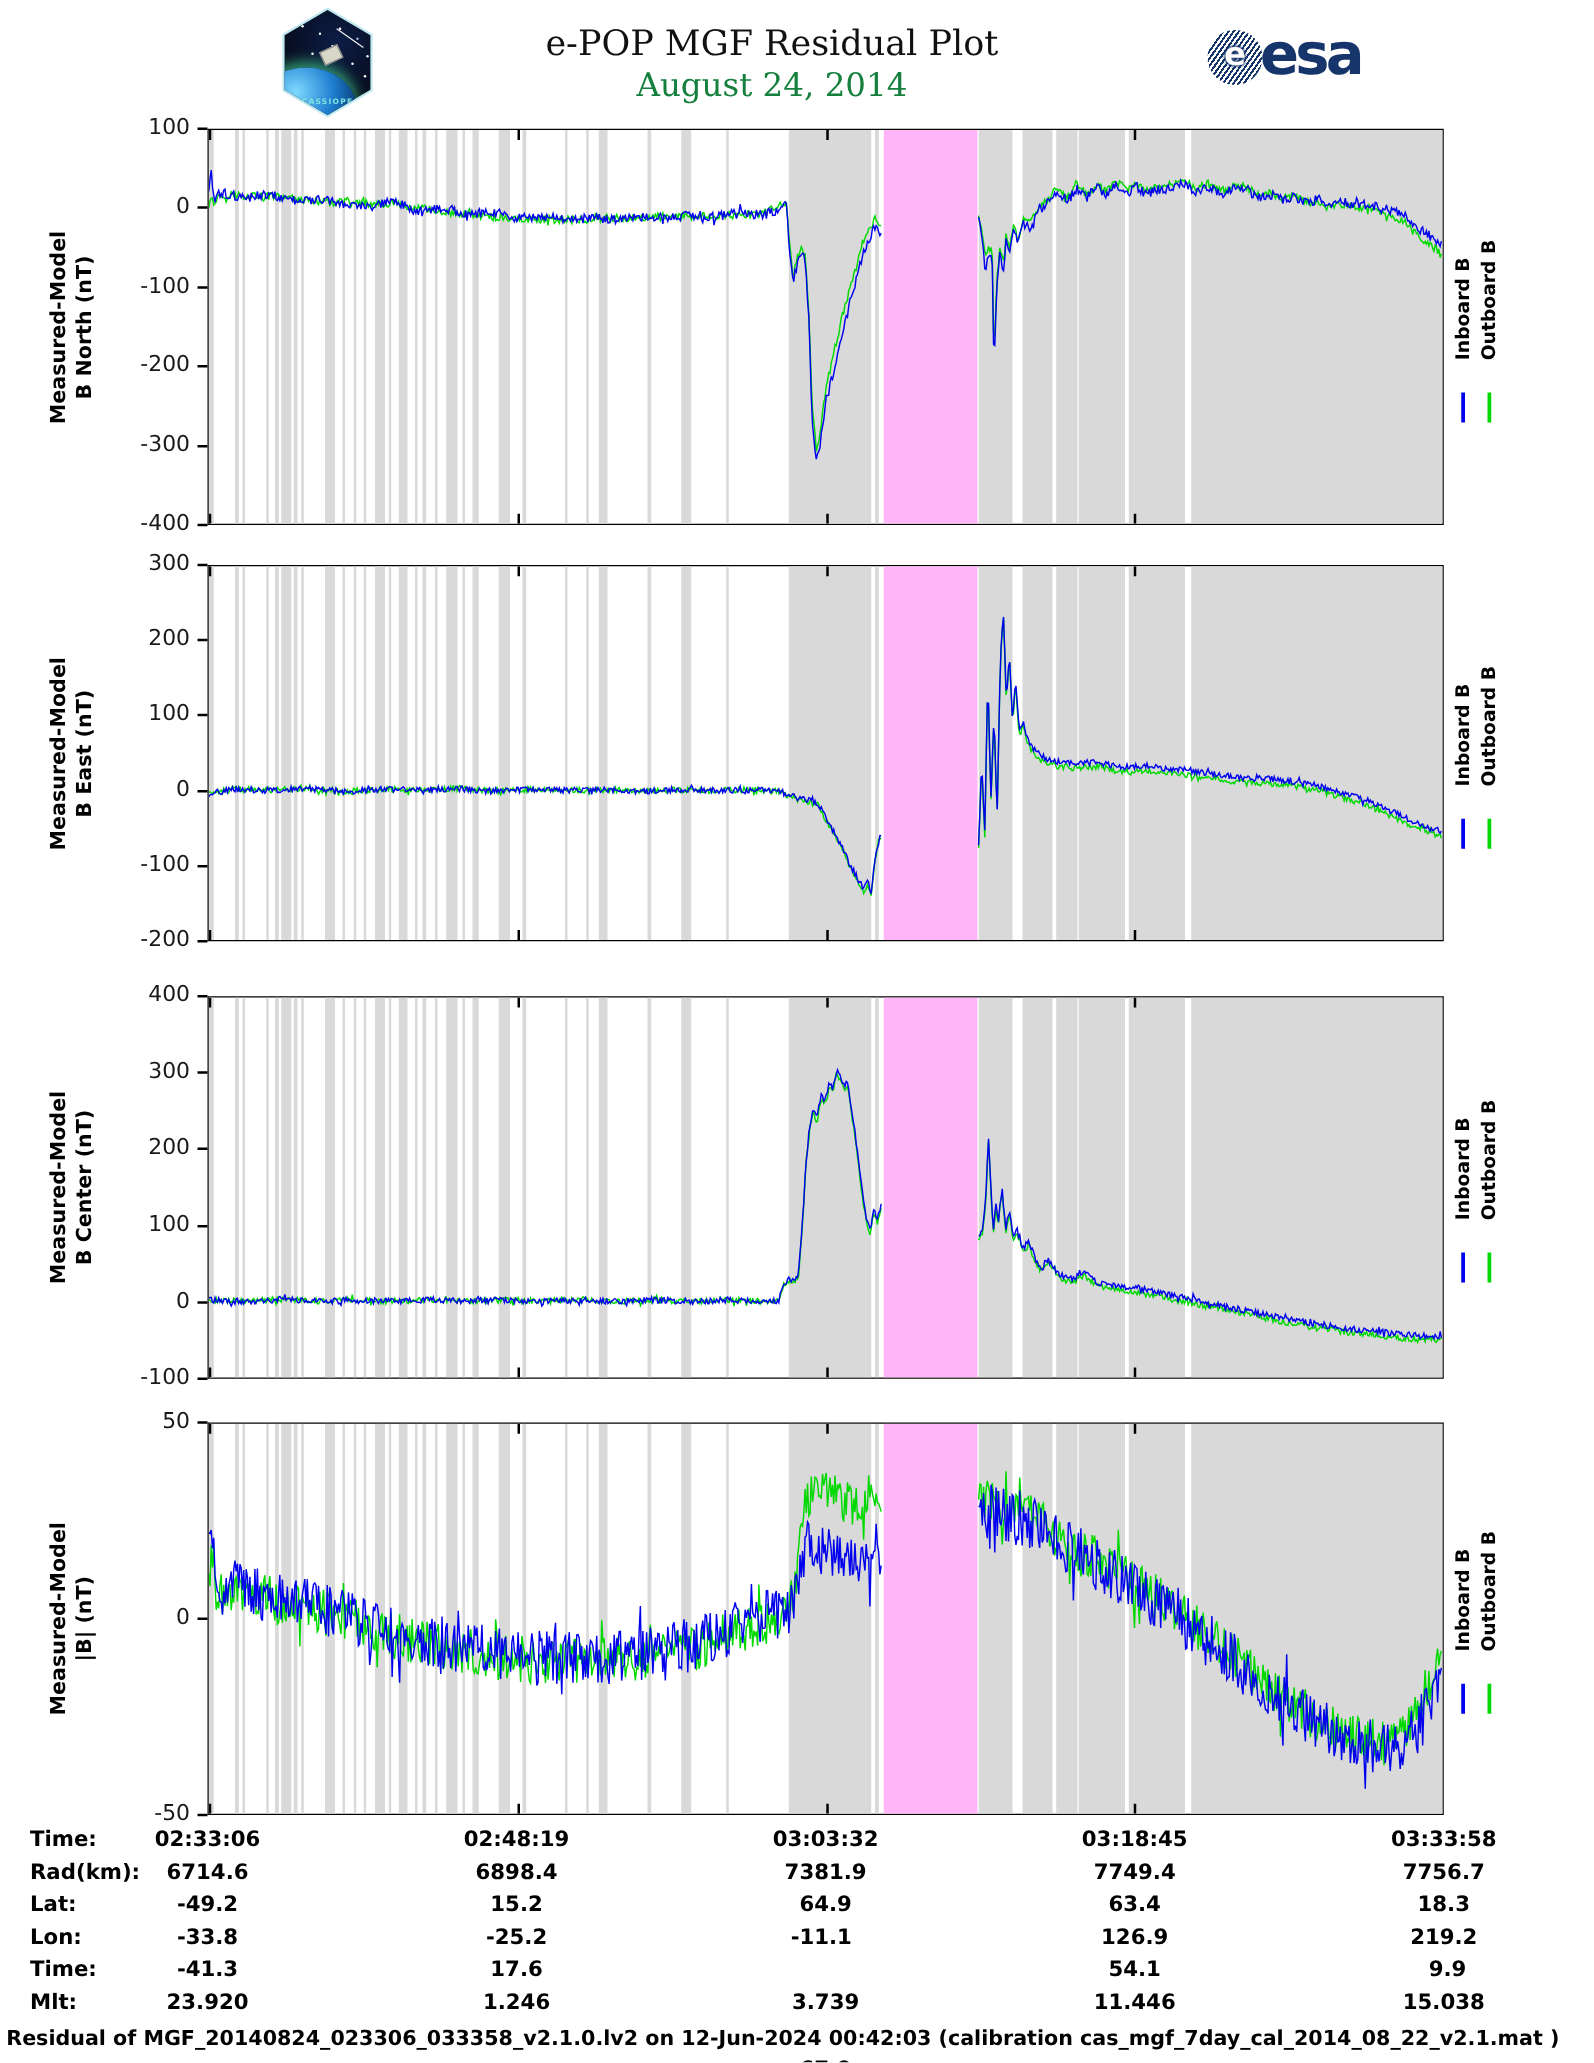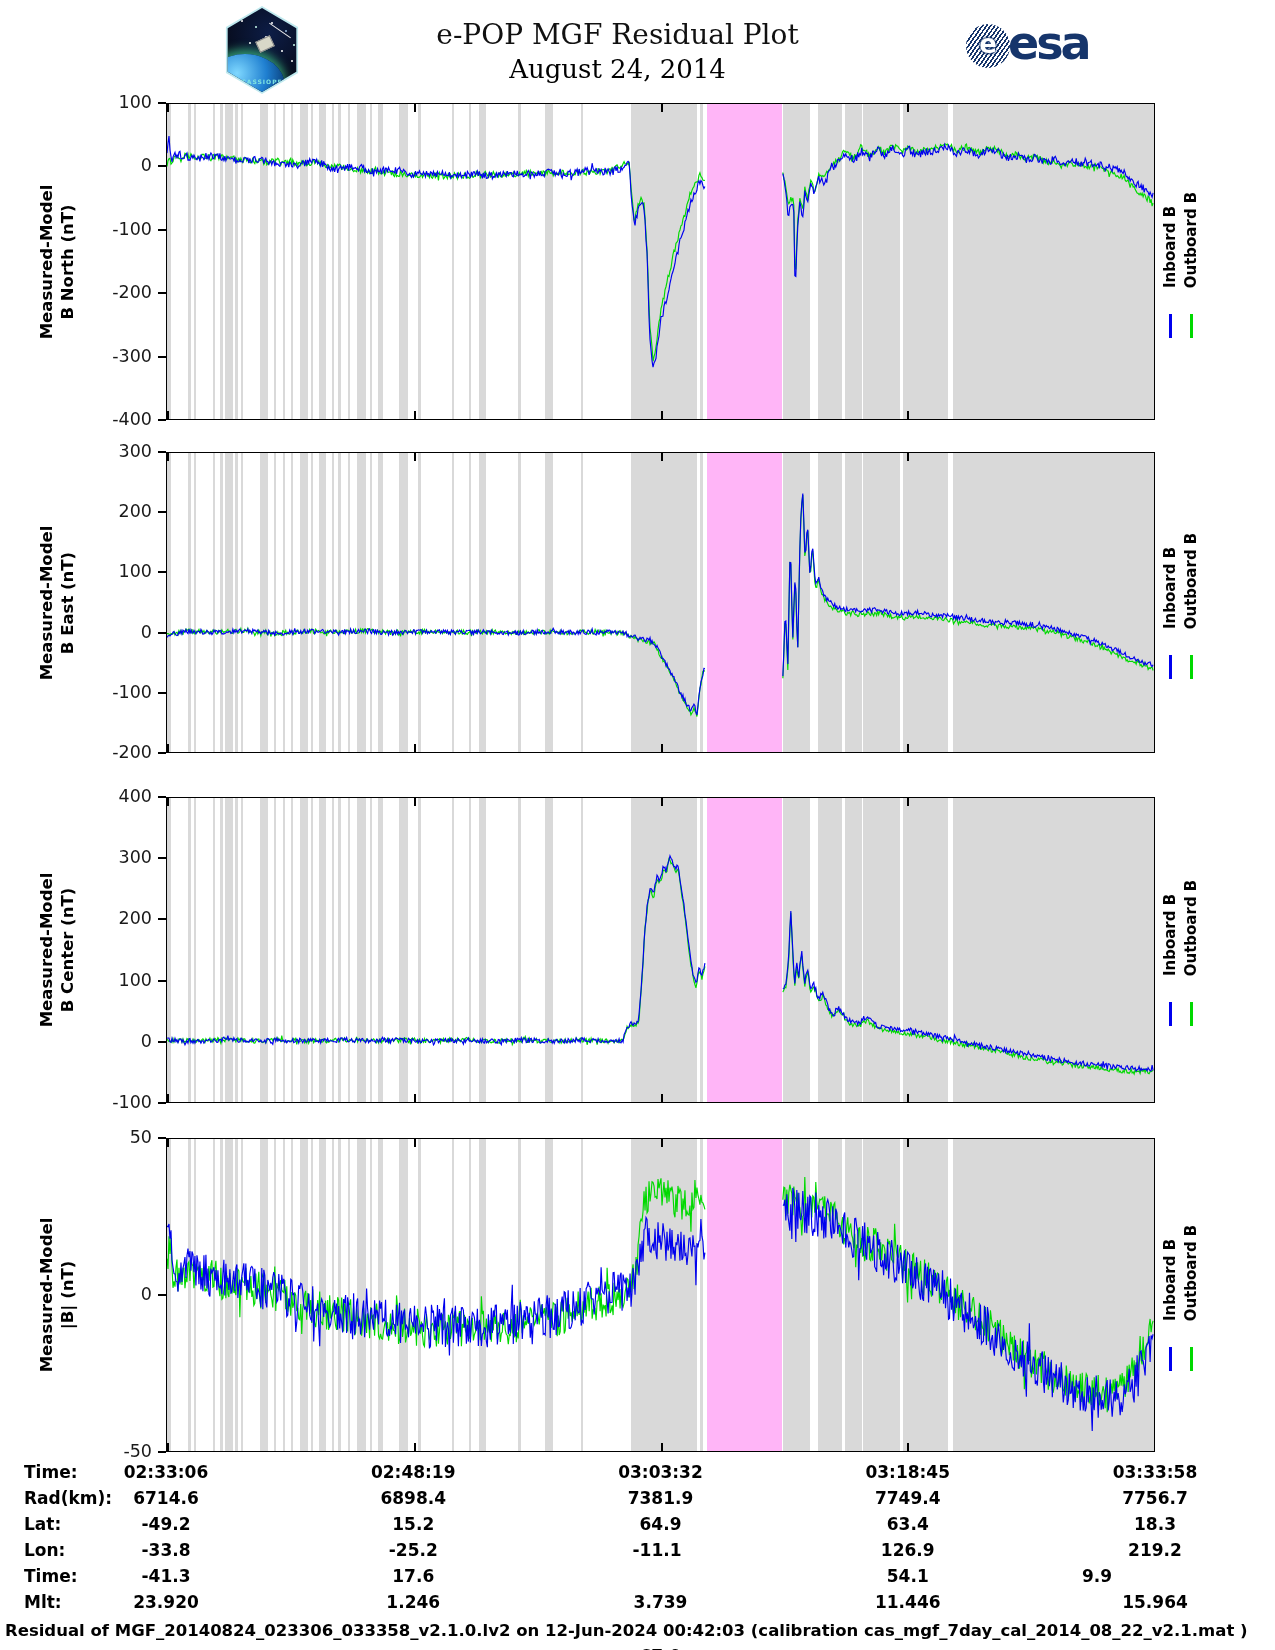--- a/index.html
+++ b/index.html
@@ -3,21 +3,21 @@
 <meta charset="utf-8">
 <style>
   html,body{margin:0;padding:0;background:#fff;}
   body{width:1275px;height:1650px;font-family:"DejaVu Sans",sans-serif;position:relative;}
   #page{position:relative;width:1275px;height:1650px;overflow:hidden;background:#fff;}
 
   
   #title{position:absolute;left:0;top:18px;width:1235px;text-align:center;
          font-family:"DejaVu Serif",serif;font-size:28px;color:#111;}
   #subtitle{position:absolute;left:0;top:54px;width:1235px;text-align:center;
-         font-family:"DejaVu Serif",serif;font-size:26px;color:#000000;}
+         font-family:"DejaVu Serif",serif;font-size:26px;color:#15803d;}
 
   
   #patch{position:absolute;left:221px;top:6px;width:82px;height:88px;
          clip-path:polygon(50% 0,94% 24%,94% 76%,50% 100%,6% 76%,6% 24%);
          background:#bfe9ee;}
   #patch .inner{position:absolute;left:2px;top:2px;right:2px;bottom:2px;
          clip-path:polygon(50% 0,94% 24%,94% 76%,50% 100%,6% 76%,6% 24%);
          background:radial-gradient(circle at 60% 30%,#0d1d46 0%,#060a18 70%);}
   #patch .stars{position:absolute;left:18px;top:12px;width:2px;height:2px;background:#fff;border-radius:50%;
          box-shadow:14px 6px 0 #cfe,30px 2px 0 #fff,44px 10px 0 #9bd,8px 22px 0 #fff,52px 24px 0 #cfe,
@@ -400,23 +400,23 @@
       <div class="eph-value" style="left: 81px; top: 1540px;">-33.8</div>
       <div class="eph-value" style="left: 328.25px; top: 1540px;">-25.2</div>
       <div class="eph-value" style="left: 572px; top: 1540px;">-11.1</div>
       <div class="eph-value" style="left: 822.75px; top: 1540px;">126.9</div>
       <div class="eph-value" style="left: 1070px; top: 1540px;">219.2</div>
       <div class="eph-label" style="top: 1566px;">Time:</div>
       <div class="eph-value" style="left: 81px; top: 1566px;">-41.3</div>
       <div class="eph-value" style="left: 328.25px; top: 1566px;">17.6</div>
       <div class="eph-value" style="left: 575.5px; top: 1646px;">67.9</div>
       <div class="eph-value" style="left: 822.75px; top: 1566px;">54.1</div>
-      <div class="eph-value" style="left: 1012px; top: 1566px;">9.9</div>
+      <div class="eph-value" style="left: 1073px; top: 1566px;">9.9</div>
       <div class="eph-label" style="top: 1592px;">Mlt:</div>
       <div class="eph-value" style="left: 81px; top: 1592px;">23.920</div>
       <div class="eph-value" style="left: 328.25px; top: 1592px;">1.246</div>
       <div class="eph-value" style="left: 575.5px; top: 1592px;">3.739</div>
       <div class="eph-value" style="left: 822.75px; top: 1592px;">11.446</div>
-      <div class="eph-value" style="left: 1070px; top: 1592px;">15.964</div>
+      <div class="eph-value" style="left: 1070px; top: 1592px;">15.038</div>
     </div>
 
   <div id="footer">Residual of MGF_20140824_023306_033358_v2.1.0.lv2 on 12-Jun-2024 00:42:03 (calibration cas_mgf_7day_cal_2014_08_22_v2.1.mat )</div>
 </div>
 
 </body></html>

